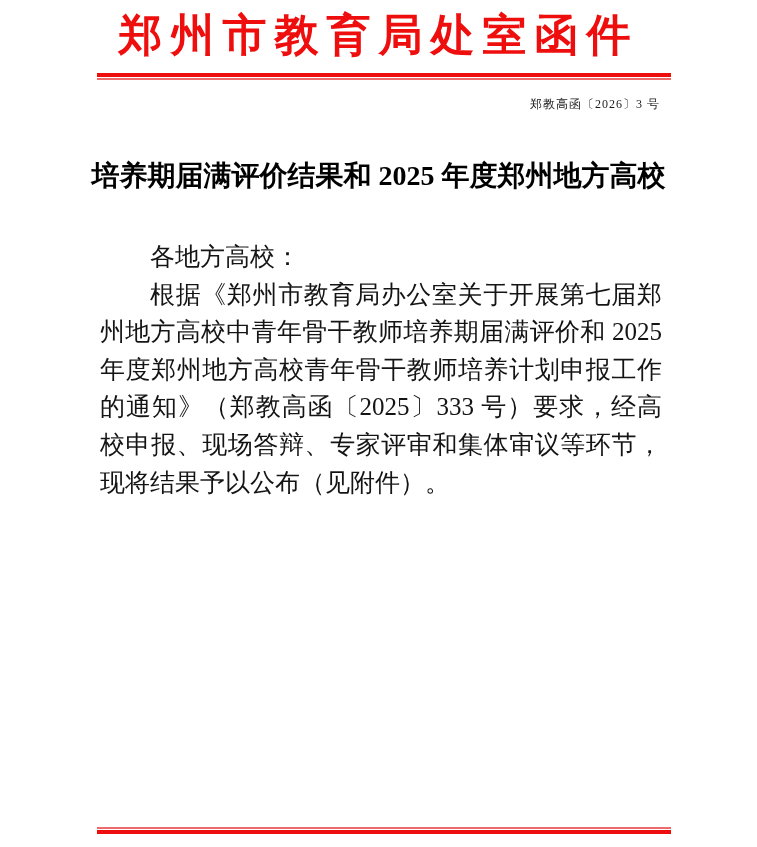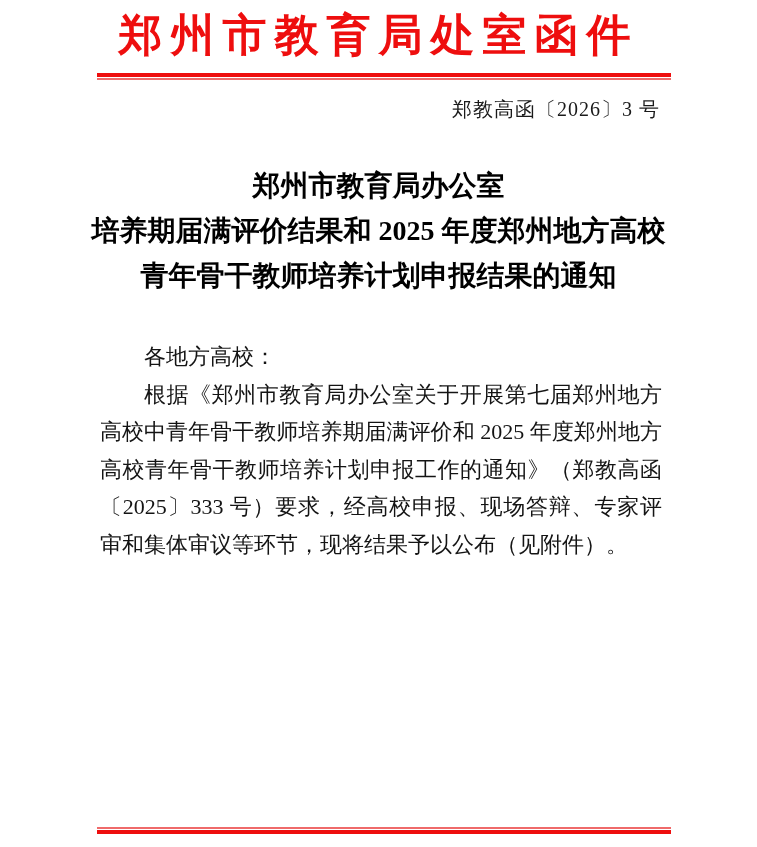--- a/index.html
+++ b/index.html
@@ -26,38 +26,38 @@
   .rule-top {
     margin: 9px 86px 0 97px;
     height: 1px;
     border-top: 4px solid var(--accent_red, #ee0e0e);
     border-bottom: 2px solid var(--accent_red_light, #ef6a6a);
   }
   .doc-number {
     margin-top: 16px;
     padding-right: 97px;
     text-align: right;
-    font-size: 20px;
+    font-size: 12px;
     letter-spacing: 1px;
     color: #1a1a1a;
   }
   .title-block {
     margin-top: 40px;
     text-align: center;
     font-weight: bold;
     color: #000000;
   }
   .title-line {
     font-size: 28px;
     line-height: 45px;
     white-space: nowrap;
   }
   .body-block {
     margin: 40px 95px 0 100px;
-    font-size: 22px;
+    font-size: 25px;
     line-height: 37.6px;
     text-align: justify;
     color: #141414;
   }
   .salutation { text-indent: 0; margin: 0; }
   .body-block p { margin: 0; text-indent: 2em; }
   .rule-bottom {
     position: absolute;
     left: 97px;
     right: 86px;
@@ -72,23 +72,21 @@
 
 <div class="page">
 
   <div class="header-title">郑州市教育局处室函件</div>
 
   <div class="rule-top"></div>
 
   <div class="doc-number">郑教高函〔2026〕3 号</div>
 
   <div class="title-block">
-    <div class="title-line">郑州市教育局办公室</div>
     <div class="title-line">培养期届满评价结果和 2025 年度郑州地方高校</div>
-    <div class="title-line">青年骨干教师培养计划申报结果的通知</div>
   </div>
 
   <div class="body-block">
     <p class="salutation">各地方高校：</p>
     <p>根据《郑州市教育局办公室关于开展第七届郑州地方高校中青年骨干教师培养期届满评价和 2025 年度郑州地方高校青年骨干教师培养计划申报工作的通知》（郑教高函〔2025〕333 号）要求，经高校申报、现场答辩、专家评审和集体审议等环节，现将结果予以公布（见附件）。</p>
   </div>
 
   <div class="rule-bottom"></div>
 
 </div>

